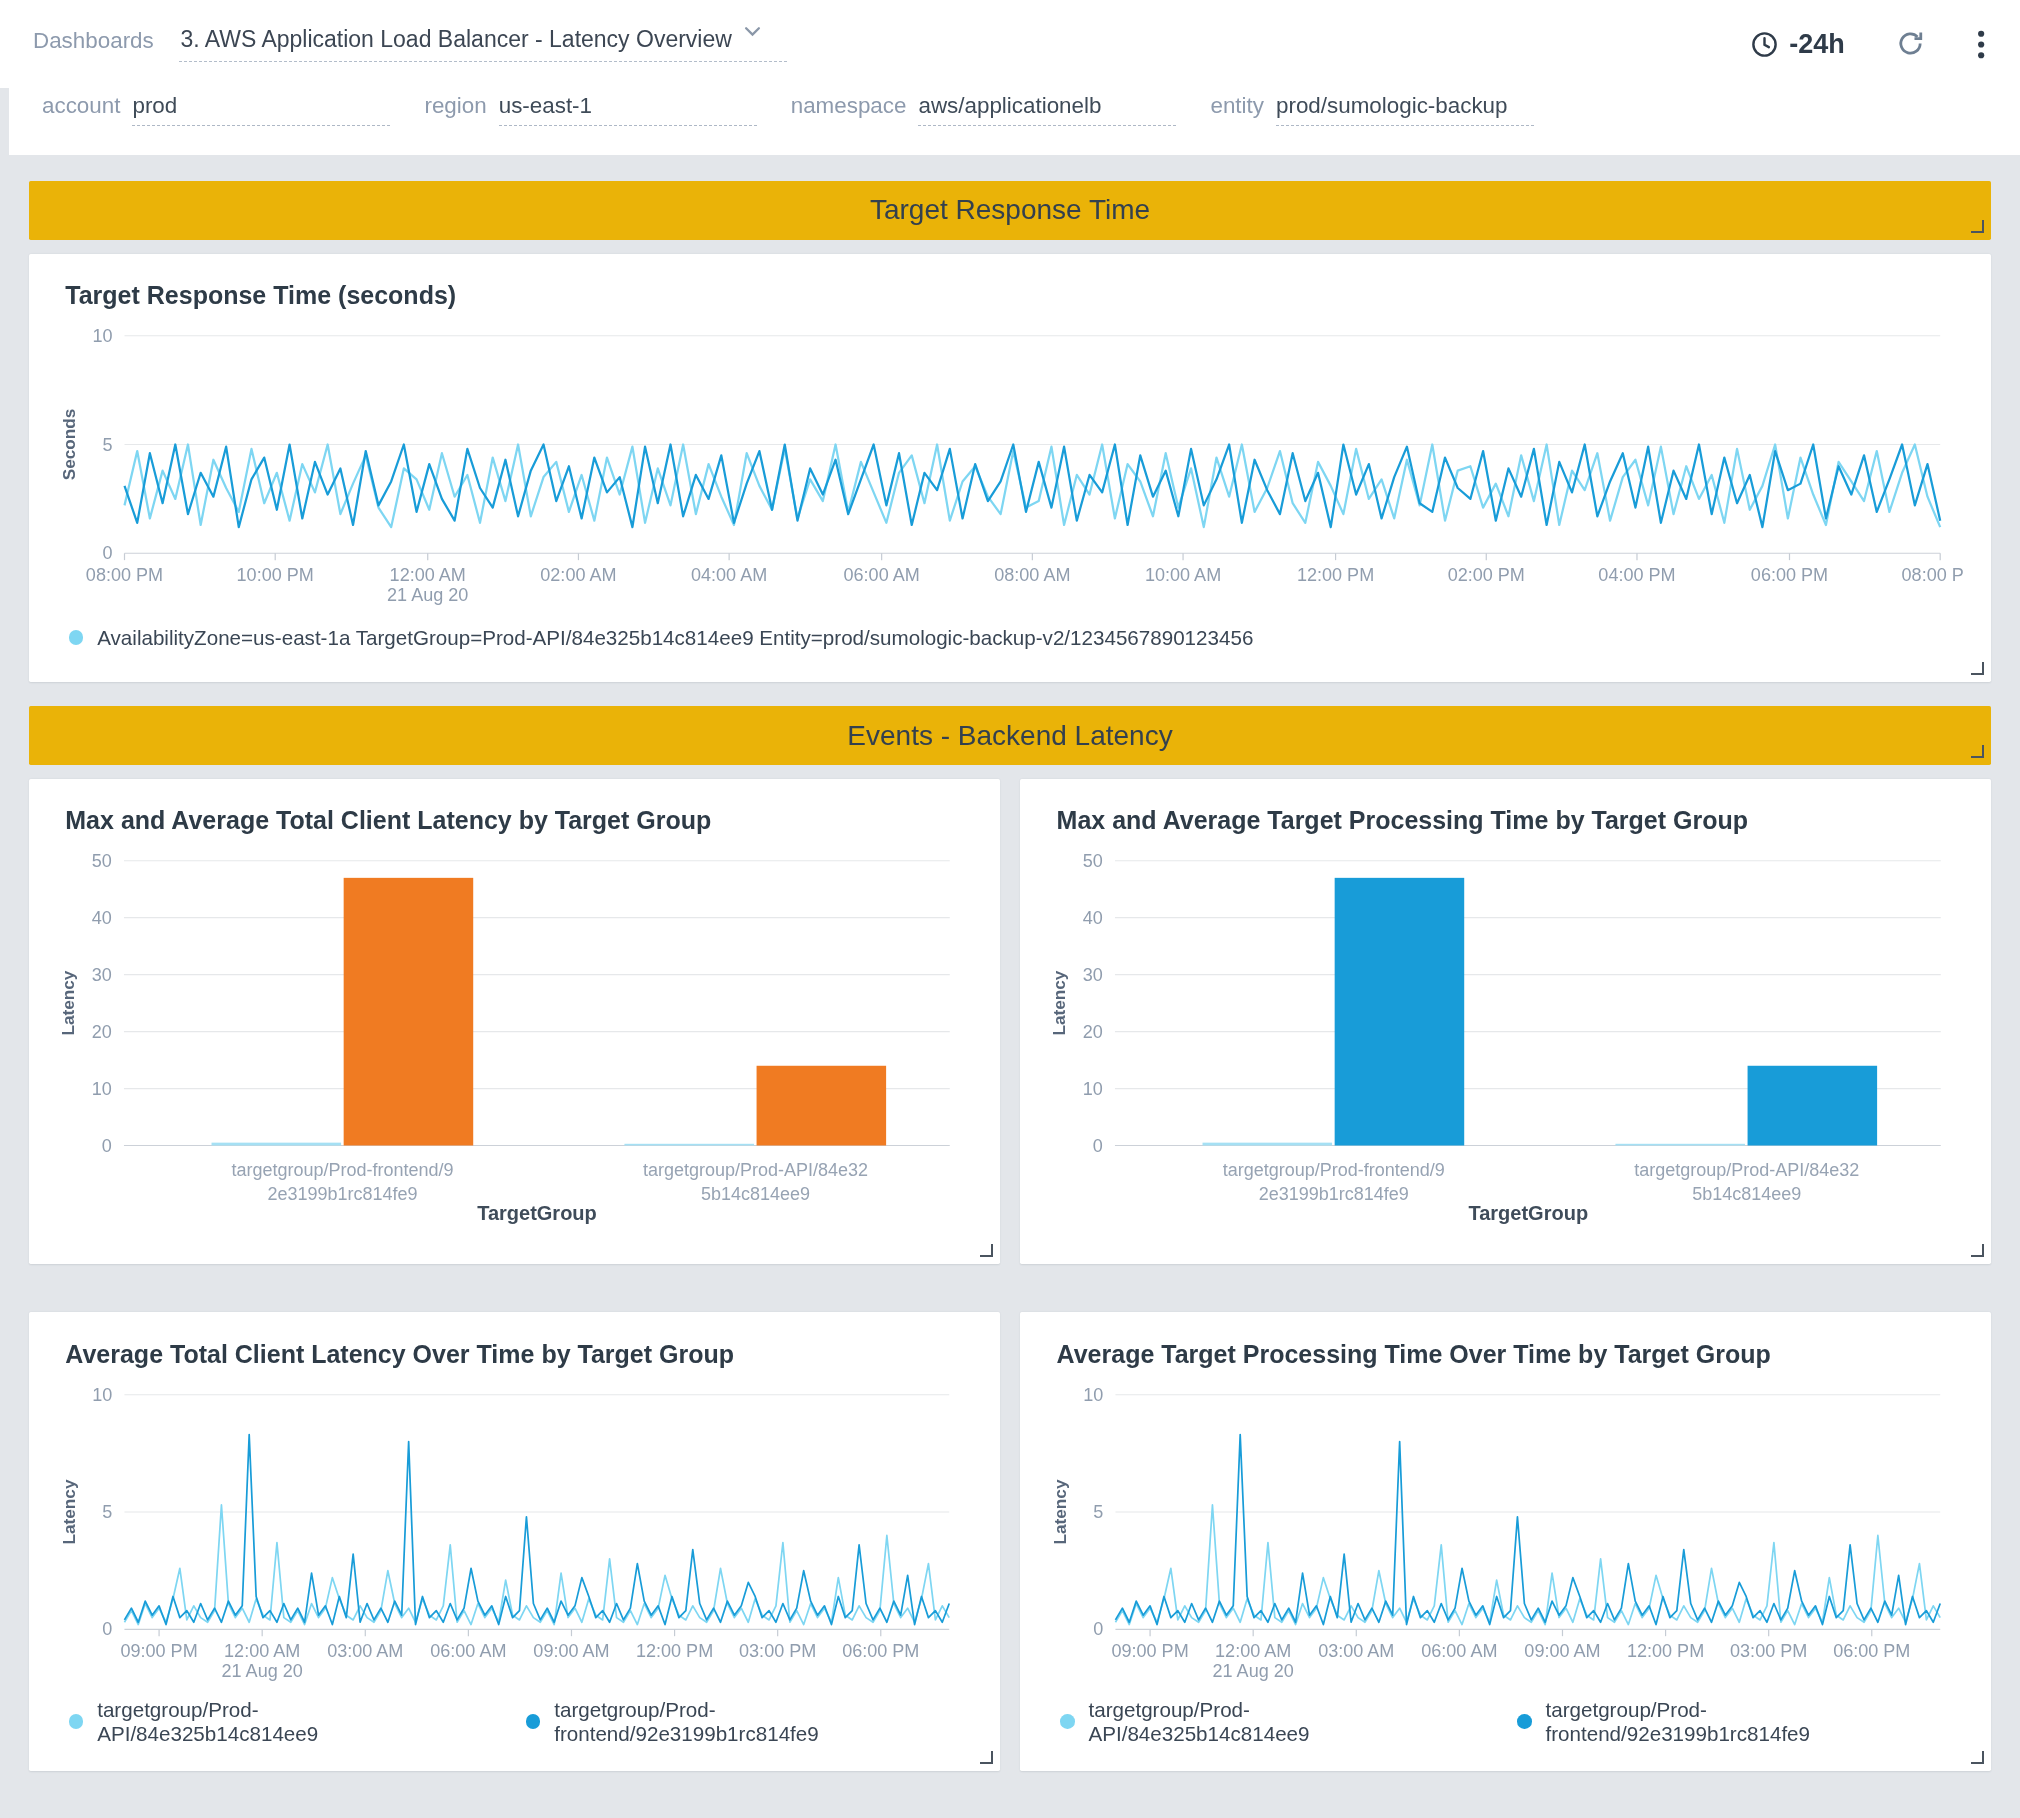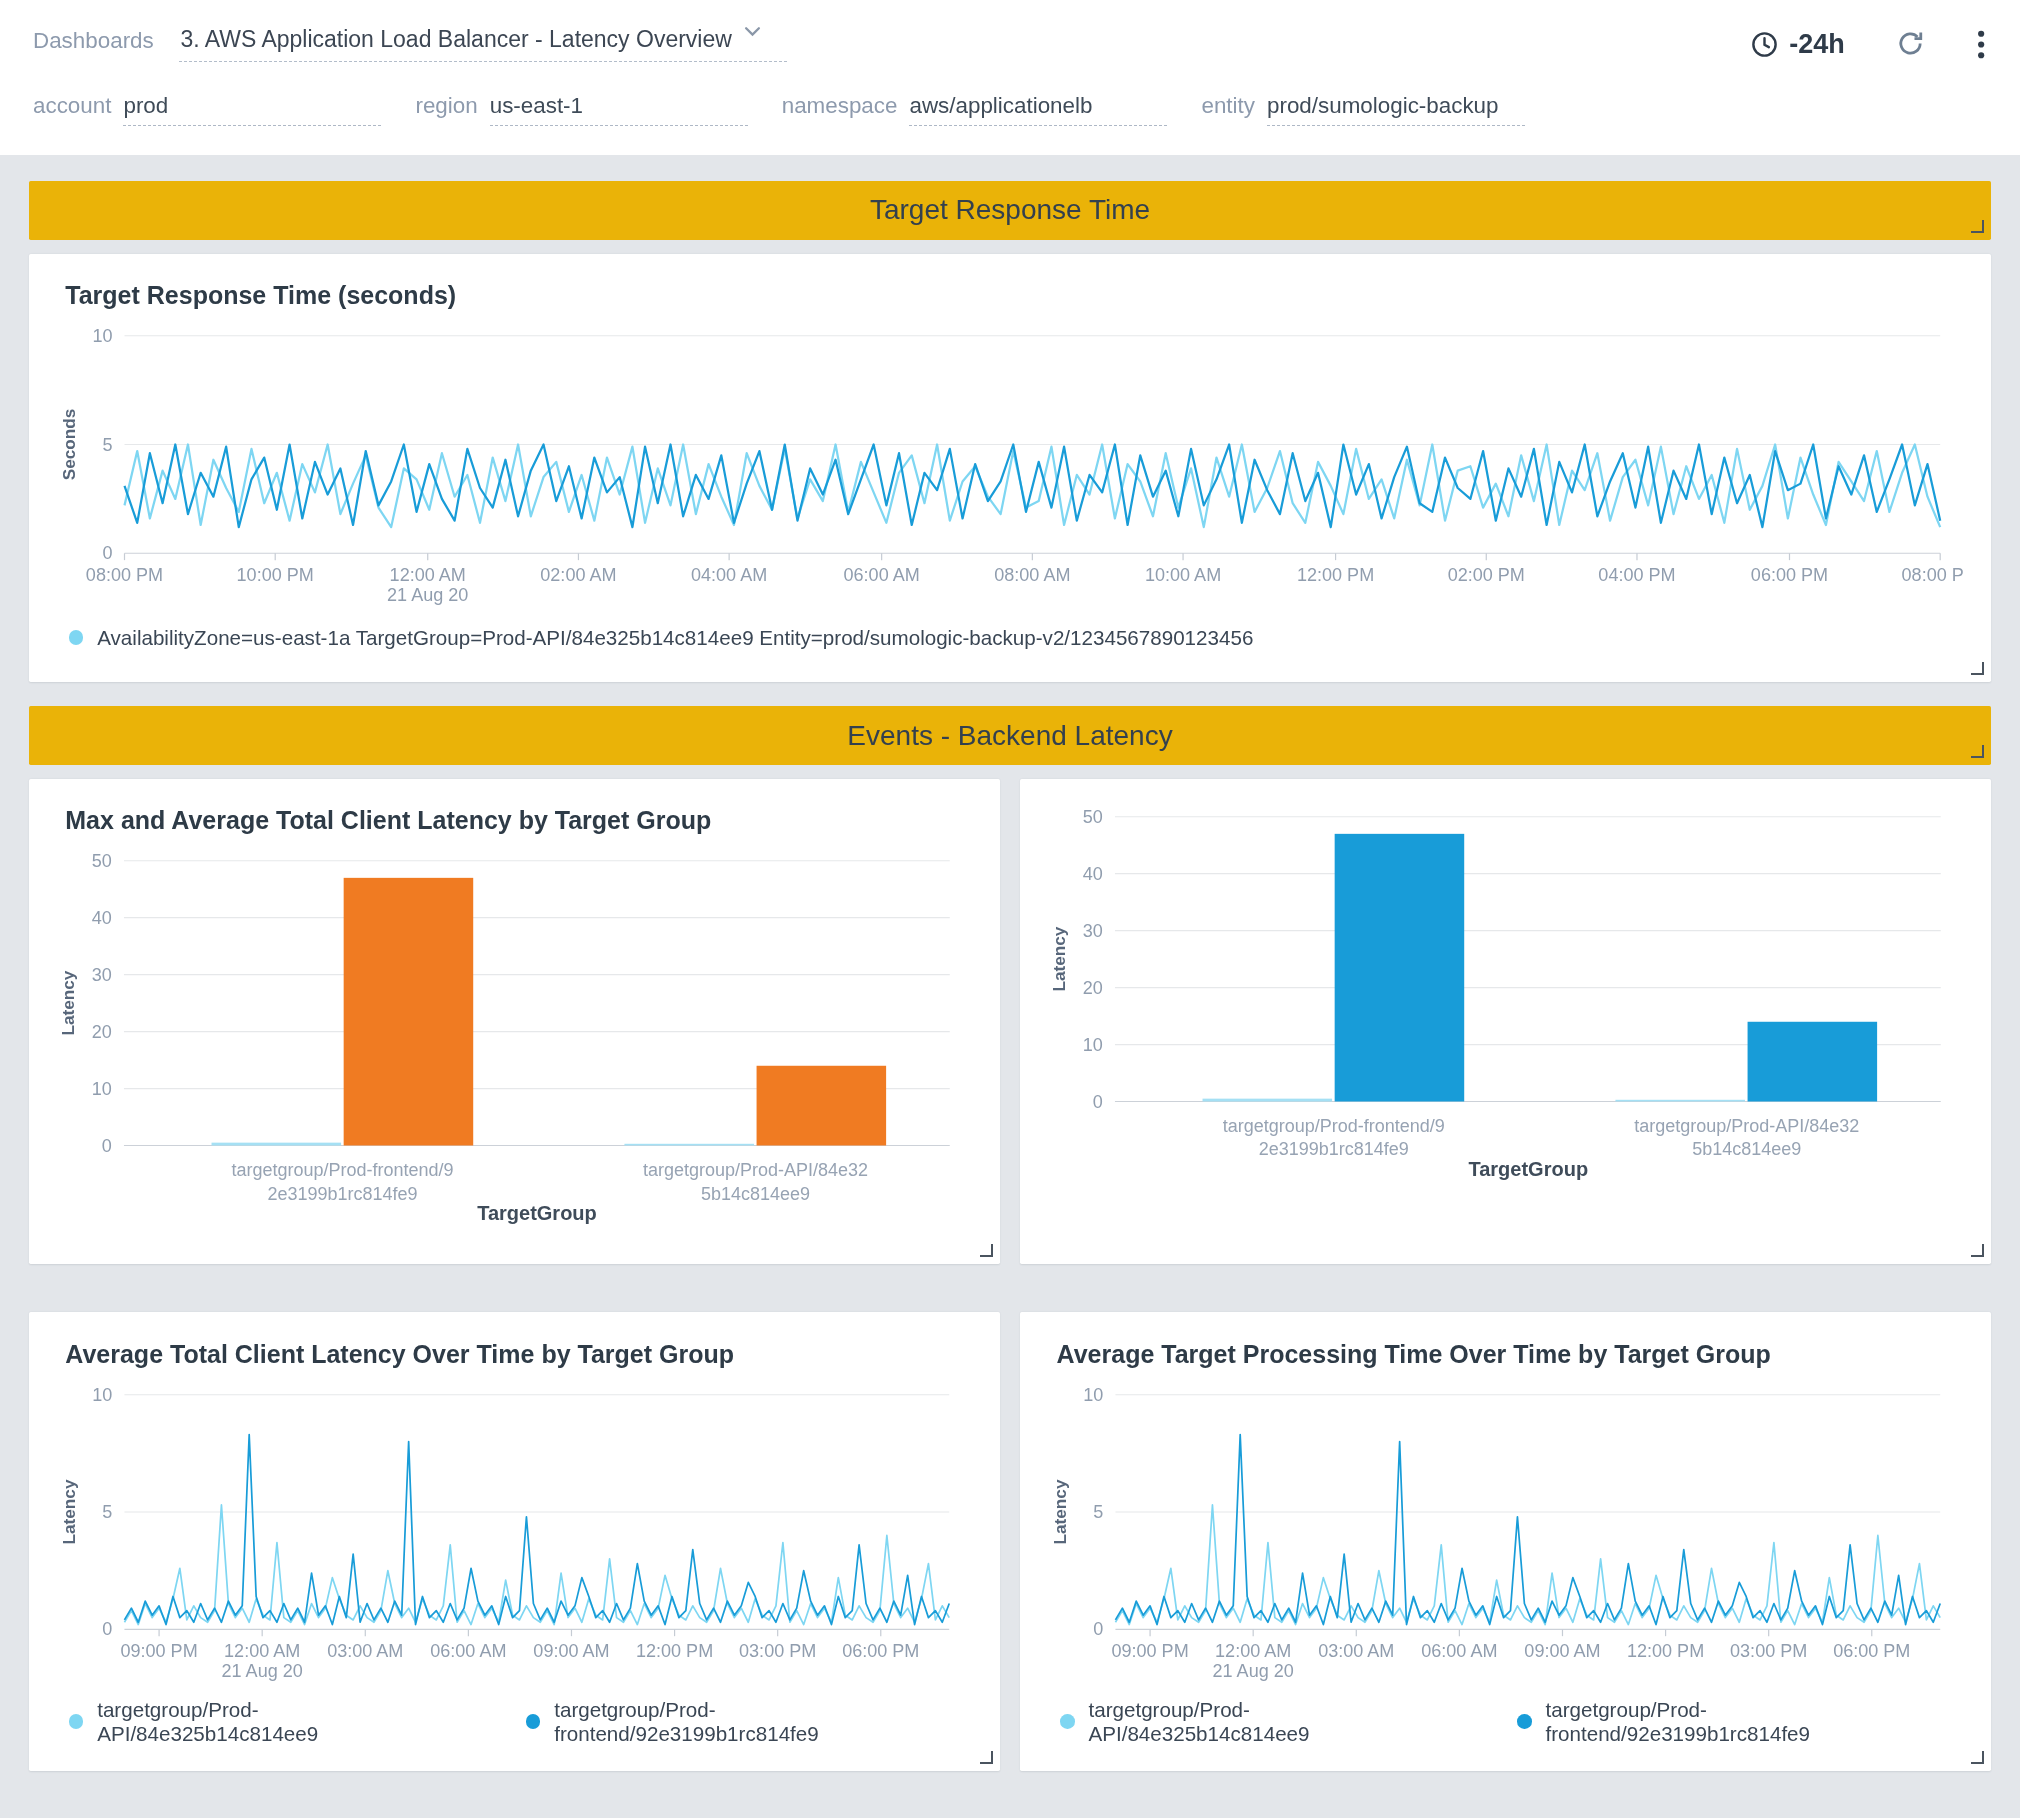--- a/index.html
+++ b/index.html
@@ -11,21 +11,21 @@
   .topbar-left{display:flex;align-items:flex-end;gap:25px;}
   .breadcrumb{font-size:22.4px;color:#8d9aad;padding-bottom:8.6px;cursor:pointer;}
   .dash-title{display:inline-flex;gap:12px;border-bottom:1.7px dashed #b3bdca;padding:0 26px 8.6px 1.7px;cursor:pointer;}
   .dash-title .t{font-size:23px;color:#3c4653;}
   .topbar-right{display:flex;align-items:flex-start;gap:20px;}
   .timerange{display:inline-flex;align-items:center;gap:10.3px;cursor:pointer;}
   .timerange .t{font-size:27px;font-weight:bold;color:#2f3b49;}
   .icon-btn{margin-left:31px;cursor:pointer;display:inline-flex;align-items:center;}
 
   
-  .filterbar{display:flex;align-items:flex-start;background:#fff;padding:5.2px 33px 29px 33px;}
+  .filterbar{display:flex;align-items:flex-start;background:#fff;padding:5.2px 33px 29px 33px;margin-left:9px;}
   .filter{display:flex;align-items:baseline;gap:12px;margin-right:34px;}
   .filter .label{font-size:22.4px;color:#8d9aad;}
   .filter .value{font-size:22.4px;color:#3f4b58;min-width:258px;border-bottom:1.7px dashed #aeb8c6;padding-bottom:6px;cursor:text;white-space:nowrap;}
 
   
   .content{padding:12px 29px 8.6px 29px;}
   .band{position:relative;background:#eab308;height:59px;display:flex;align-items:center;justify-content:center;margin:13.8px 0;border-radius:1.7px;}
   .band .t{font-size:28px;color:#33404e;}
   .corner{position:absolute;right:6.9px;bottom:6.9px;width:11.2px;height:11.2px;border-right:2.6px solid #4a545f;border-bottom:2.6px solid #4a545f;cursor:nwse-resize;}
 
@@ -193,20 +193,21 @@
               <rect x="661.8" y="345.014" width="150.6" height="2" fill="#A5E0F4"></rect>
               <rect x="815.4" y="254.32" width="150.6" height="92.68" fill="#F07B22"></rect>
             </svg>
             <div class="cat-label" style="left: 288px; top: 312px;">targetgroup/Prod-frontend/92e3199b1rc814fe9</div>
             <div class="cat-label" style="left: 701px; top: 312px;">targetgroup/Prod-API/84e325b14c814ee9</div>
             <div class="x-axis-label" style="left: 482px; top: 355px;">TargetGroup</div>
           </div>
         <div class="corner"></div>
       </section>
       <section class="panel half">
+        <h3 class="panel-title">Max and Average Target Processing Time by Target Group</h3>
         <div class="chart chart-bar">
             <svg width="919" height="400" viewBox="0 0 1068 465">
               <line x1="80" x2="1040" y1="347" y2="347" stroke="#ccd1d8" stroke-width="1.4"></line>
               <text x="66" y="354" text-anchor="end" fill="#909dae" font-size="21">0</text>
               <line x1="80" x2="1040" y1="280.8" y2="280.8" stroke="#e6e8ea" stroke-width="1.4"></line>
               <text x="66" y="287.8" text-anchor="end" fill="#909dae" font-size="21">10</text>
               <line x1="80" x2="1040" y1="214.6" y2="214.6" stroke="#e6e8ea" stroke-width="1.4"></line>
               <text x="66" y="221.6" text-anchor="end" fill="#909dae" font-size="21">20</text>
               <line x1="80" x2="1040" y1="148.4" y2="148.4" stroke="#e6e8ea" stroke-width="1.4"></line>
               <text x="66" y="155.4" text-anchor="end" fill="#909dae" font-size="21">30</text>

